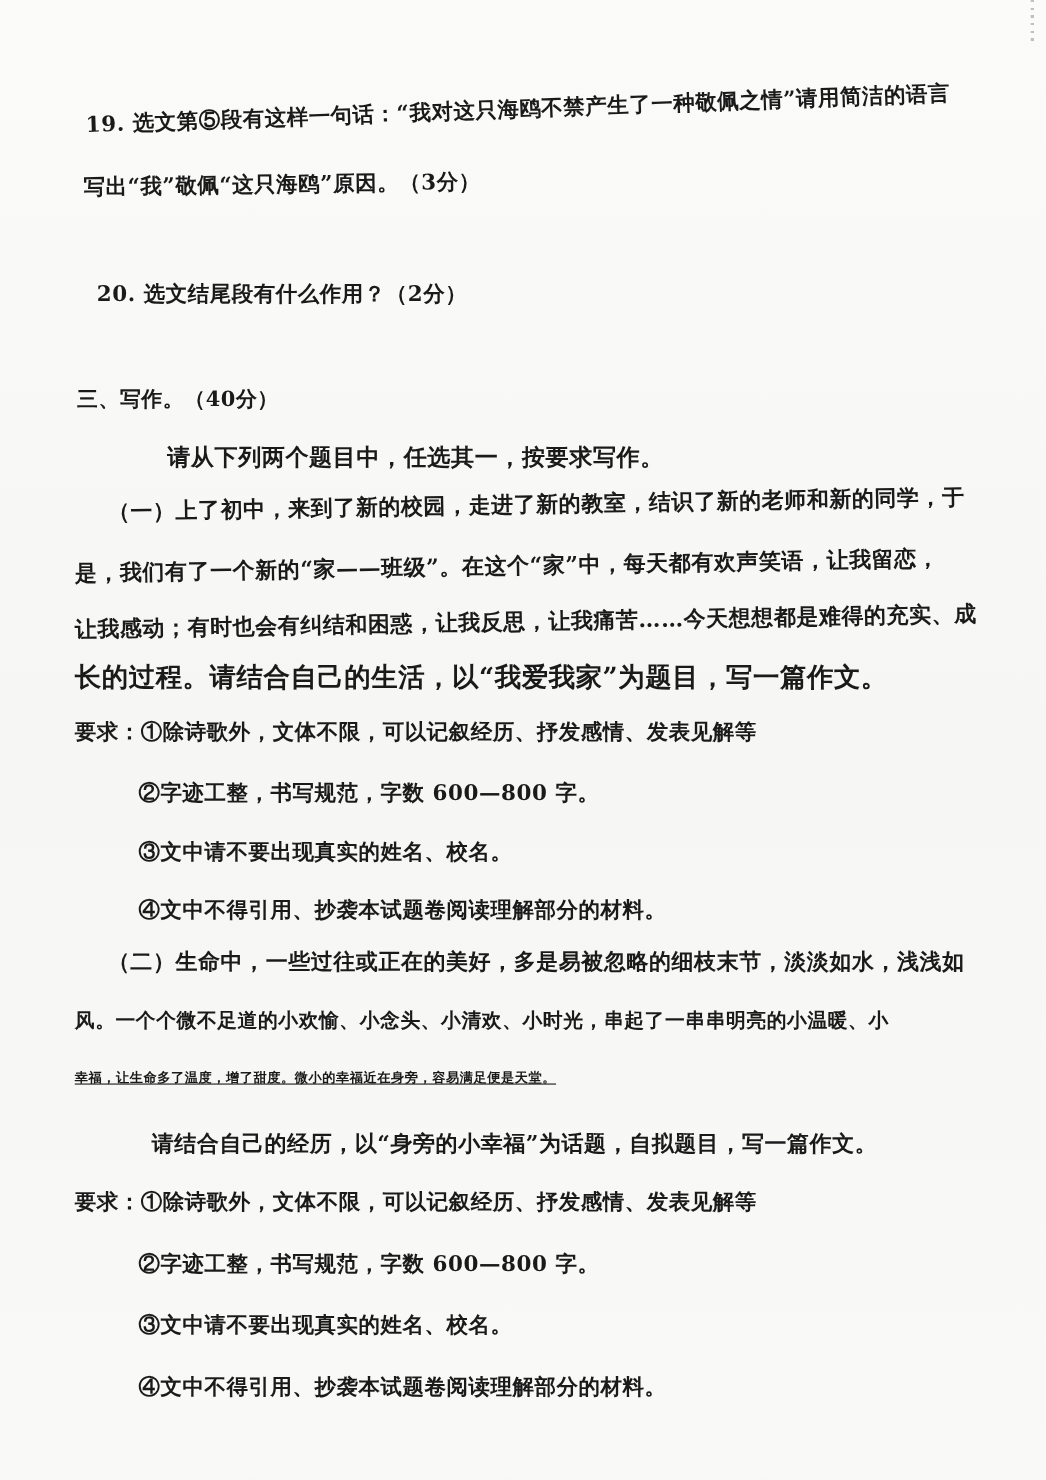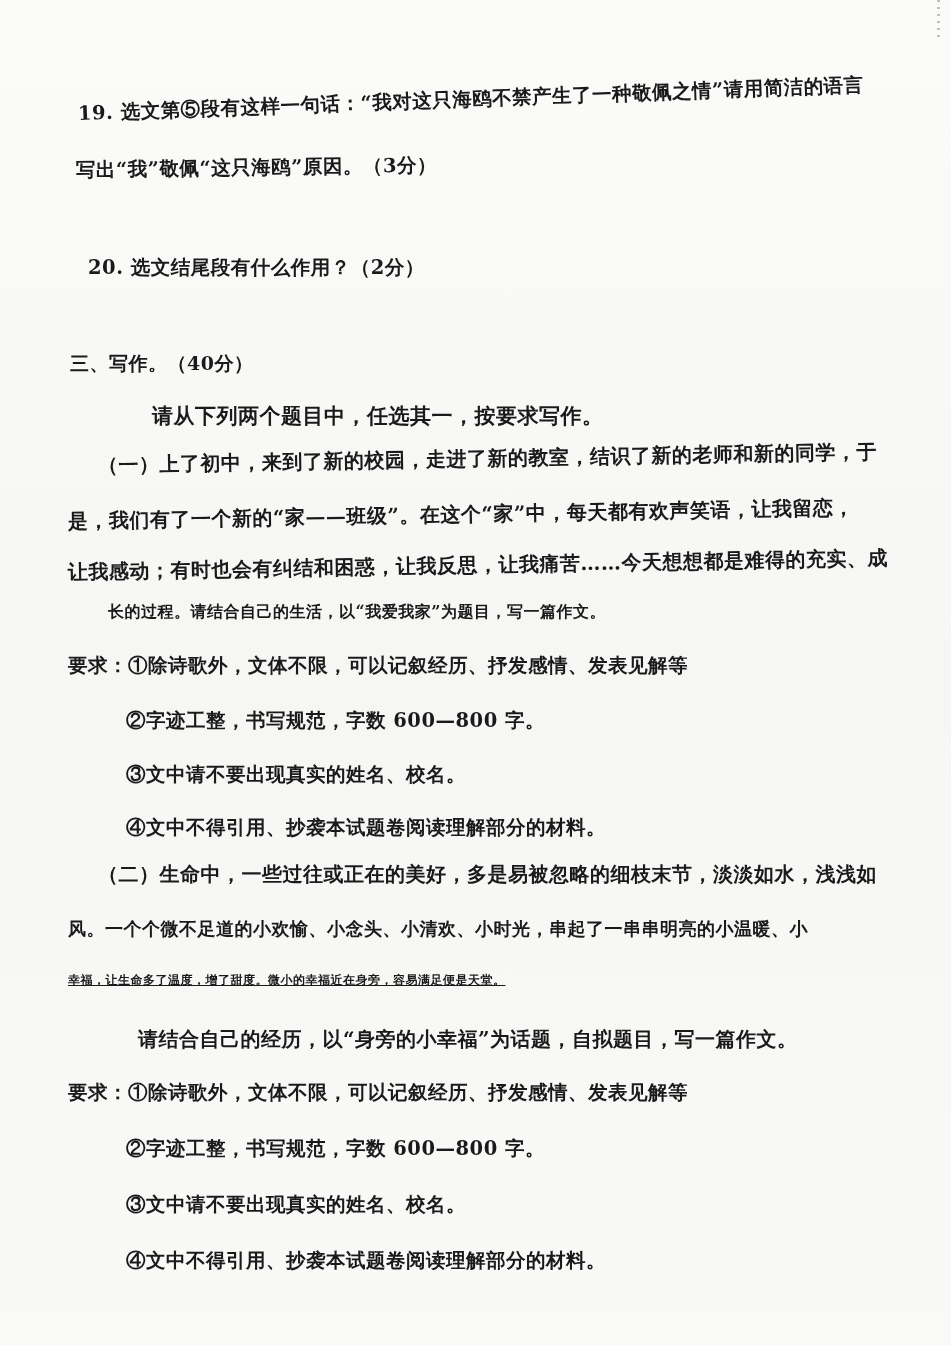--- a/index.html
+++ b/index.html
@@ -72,21 +72,21 @@
 
   <div class="line bold" style="left:88px; top:258px; font-size:19.5px;text-align:center;">20. 选文结尾段有什么作用？（2分）</div>
 
   <div class="line bold" style="left:70px; top:354px; font-size:19px;">三、写作。（40分）</div>
 
   <div class="line bold" style="left:108px; top:405px; font-size:21px;margin-left:44px;">请从下列两个题目中，任选其一，按要求写作。</div>
 
   <div class="line bold skew-b" style="left:98px; top:455px; font-size:20px;">（一）上了初中，来到了新的校园，走进了新的教室，结识了新的老师和新的同学，于</div>
   <div class="line bold skew-b" style="left:68px; top:511px; font-size:20px;">是，我们有了一个新的“家——班级”。在这个“家”中，每天都有欢声笑语，让我留恋，</div>
   <div class="line bold skew-b" style="left:68px; top:562px; font-size:20px;">让我感动；有时也会有纠结和困惑，让我反思，让我痛苦……今天想想都是难得的充实、成</div>
-  <div class="line bold" style="left:68px; top:604px; font-size:16px;margin-left:40px;">长的过程。请结合自己的生活，以“我爱我家”为题目，写一篇作文。</div>
+  <div class="line bold" style="left:68px; top:604px; font-size:24px;">长的过程。请结合自己的生活，以“我爱我家”为题目，写一篇作文。</div>
 
   <div class="line bold" style="left:68px; top:656px; font-size:19.5px;">要求：①除诗歌外，文体不限，可以记叙经历、抒发感情、发表见解等</div>
 
   <div class="line bold" style="left:126px; top:711px; font-size:19.5px;">②字迹工整，书写规范，字数 600—800 字。</div>
   <div class="line bold" style="left:126px; top:765px; font-size:19.5px;">③文中请不要出现真实的姓名、校名。</div>
   <div class="line bold" style="left:126px; top:818px; font-size:19.5px;">④文中不得引用、抄袭本试题卷阅读理解部分的材料。</div>
 
   <div class="line bold" style="left:98px; top:864px; font-size:20px;">（二）生命中，一些过往或正在的美好，多是易被忽略的细枝末节，淡淡如水，浅浅如</div>
   <div class="line bold" style="left:68px; top:920px; font-size:18px;">风。一个个微不足道的小欢愉、小念头、小清欢、小时光，串起了一串串明亮的小温暖、小</div>
   <div class="line bold" style="left:68px; top:974px; font-size:12px;text-decoration:underline;">幸福，让生命多了温度，增了甜度。微小的幸福近在身旁，容易满足便是天堂。</div>

